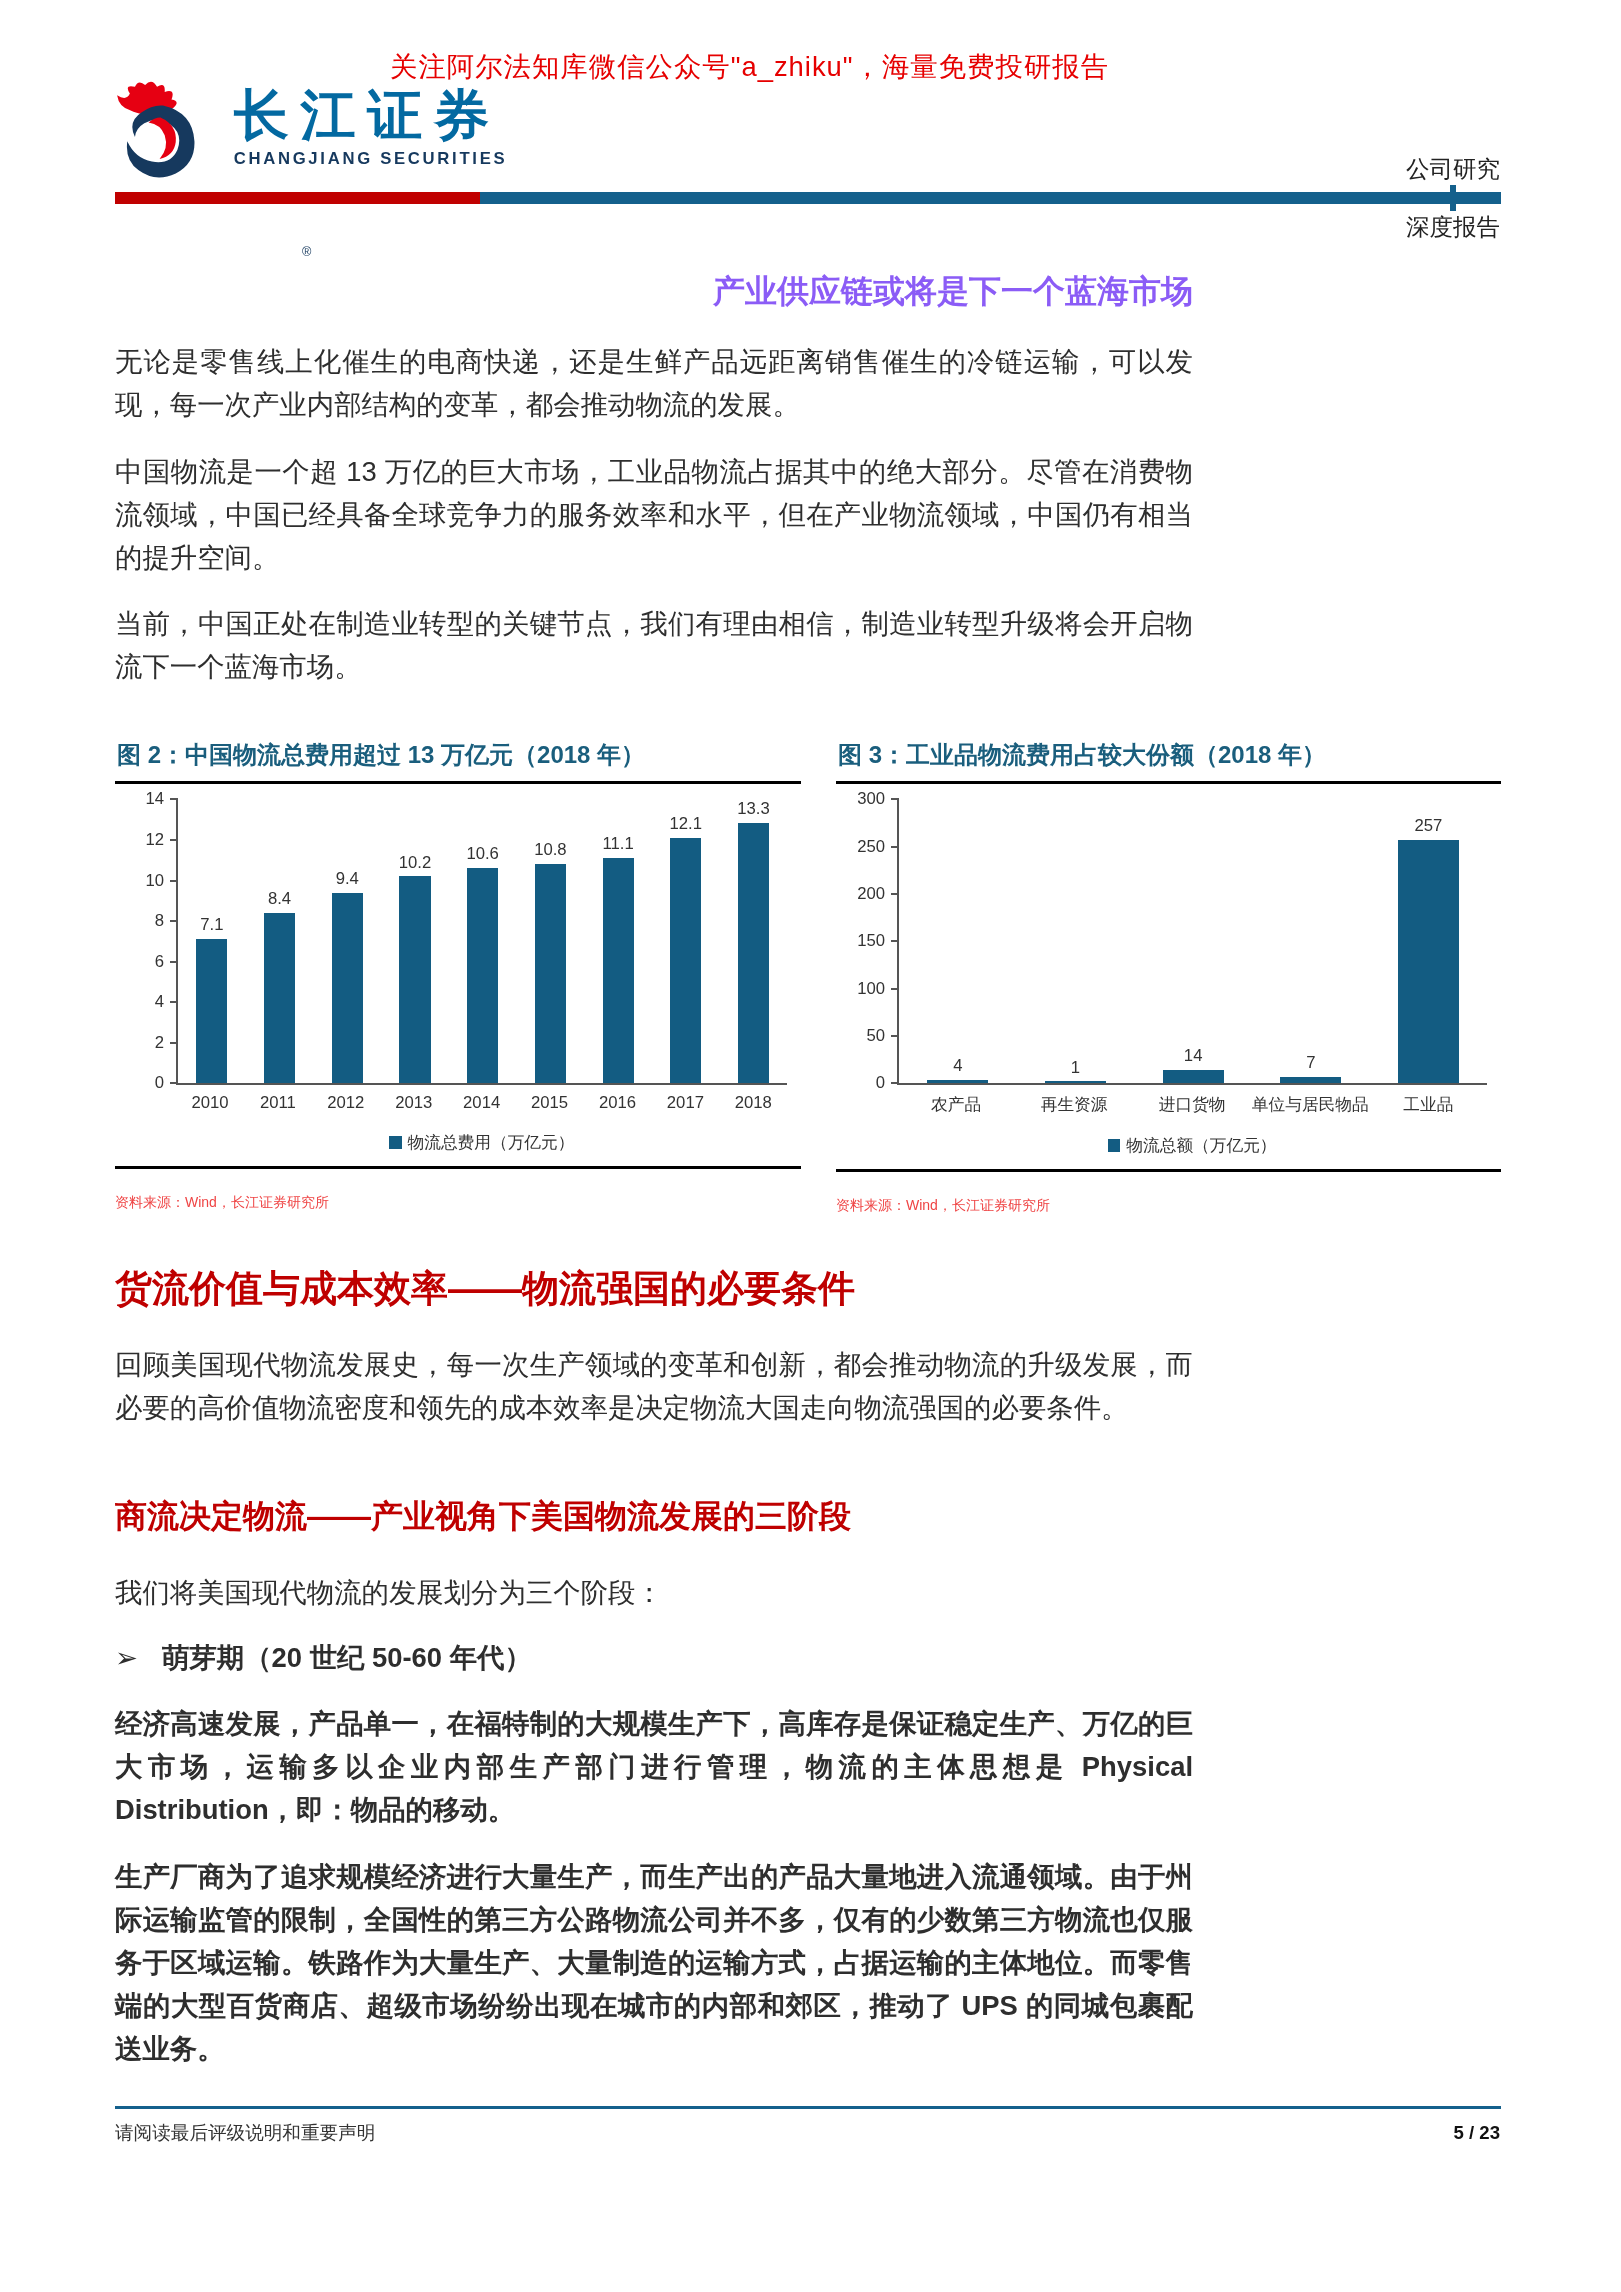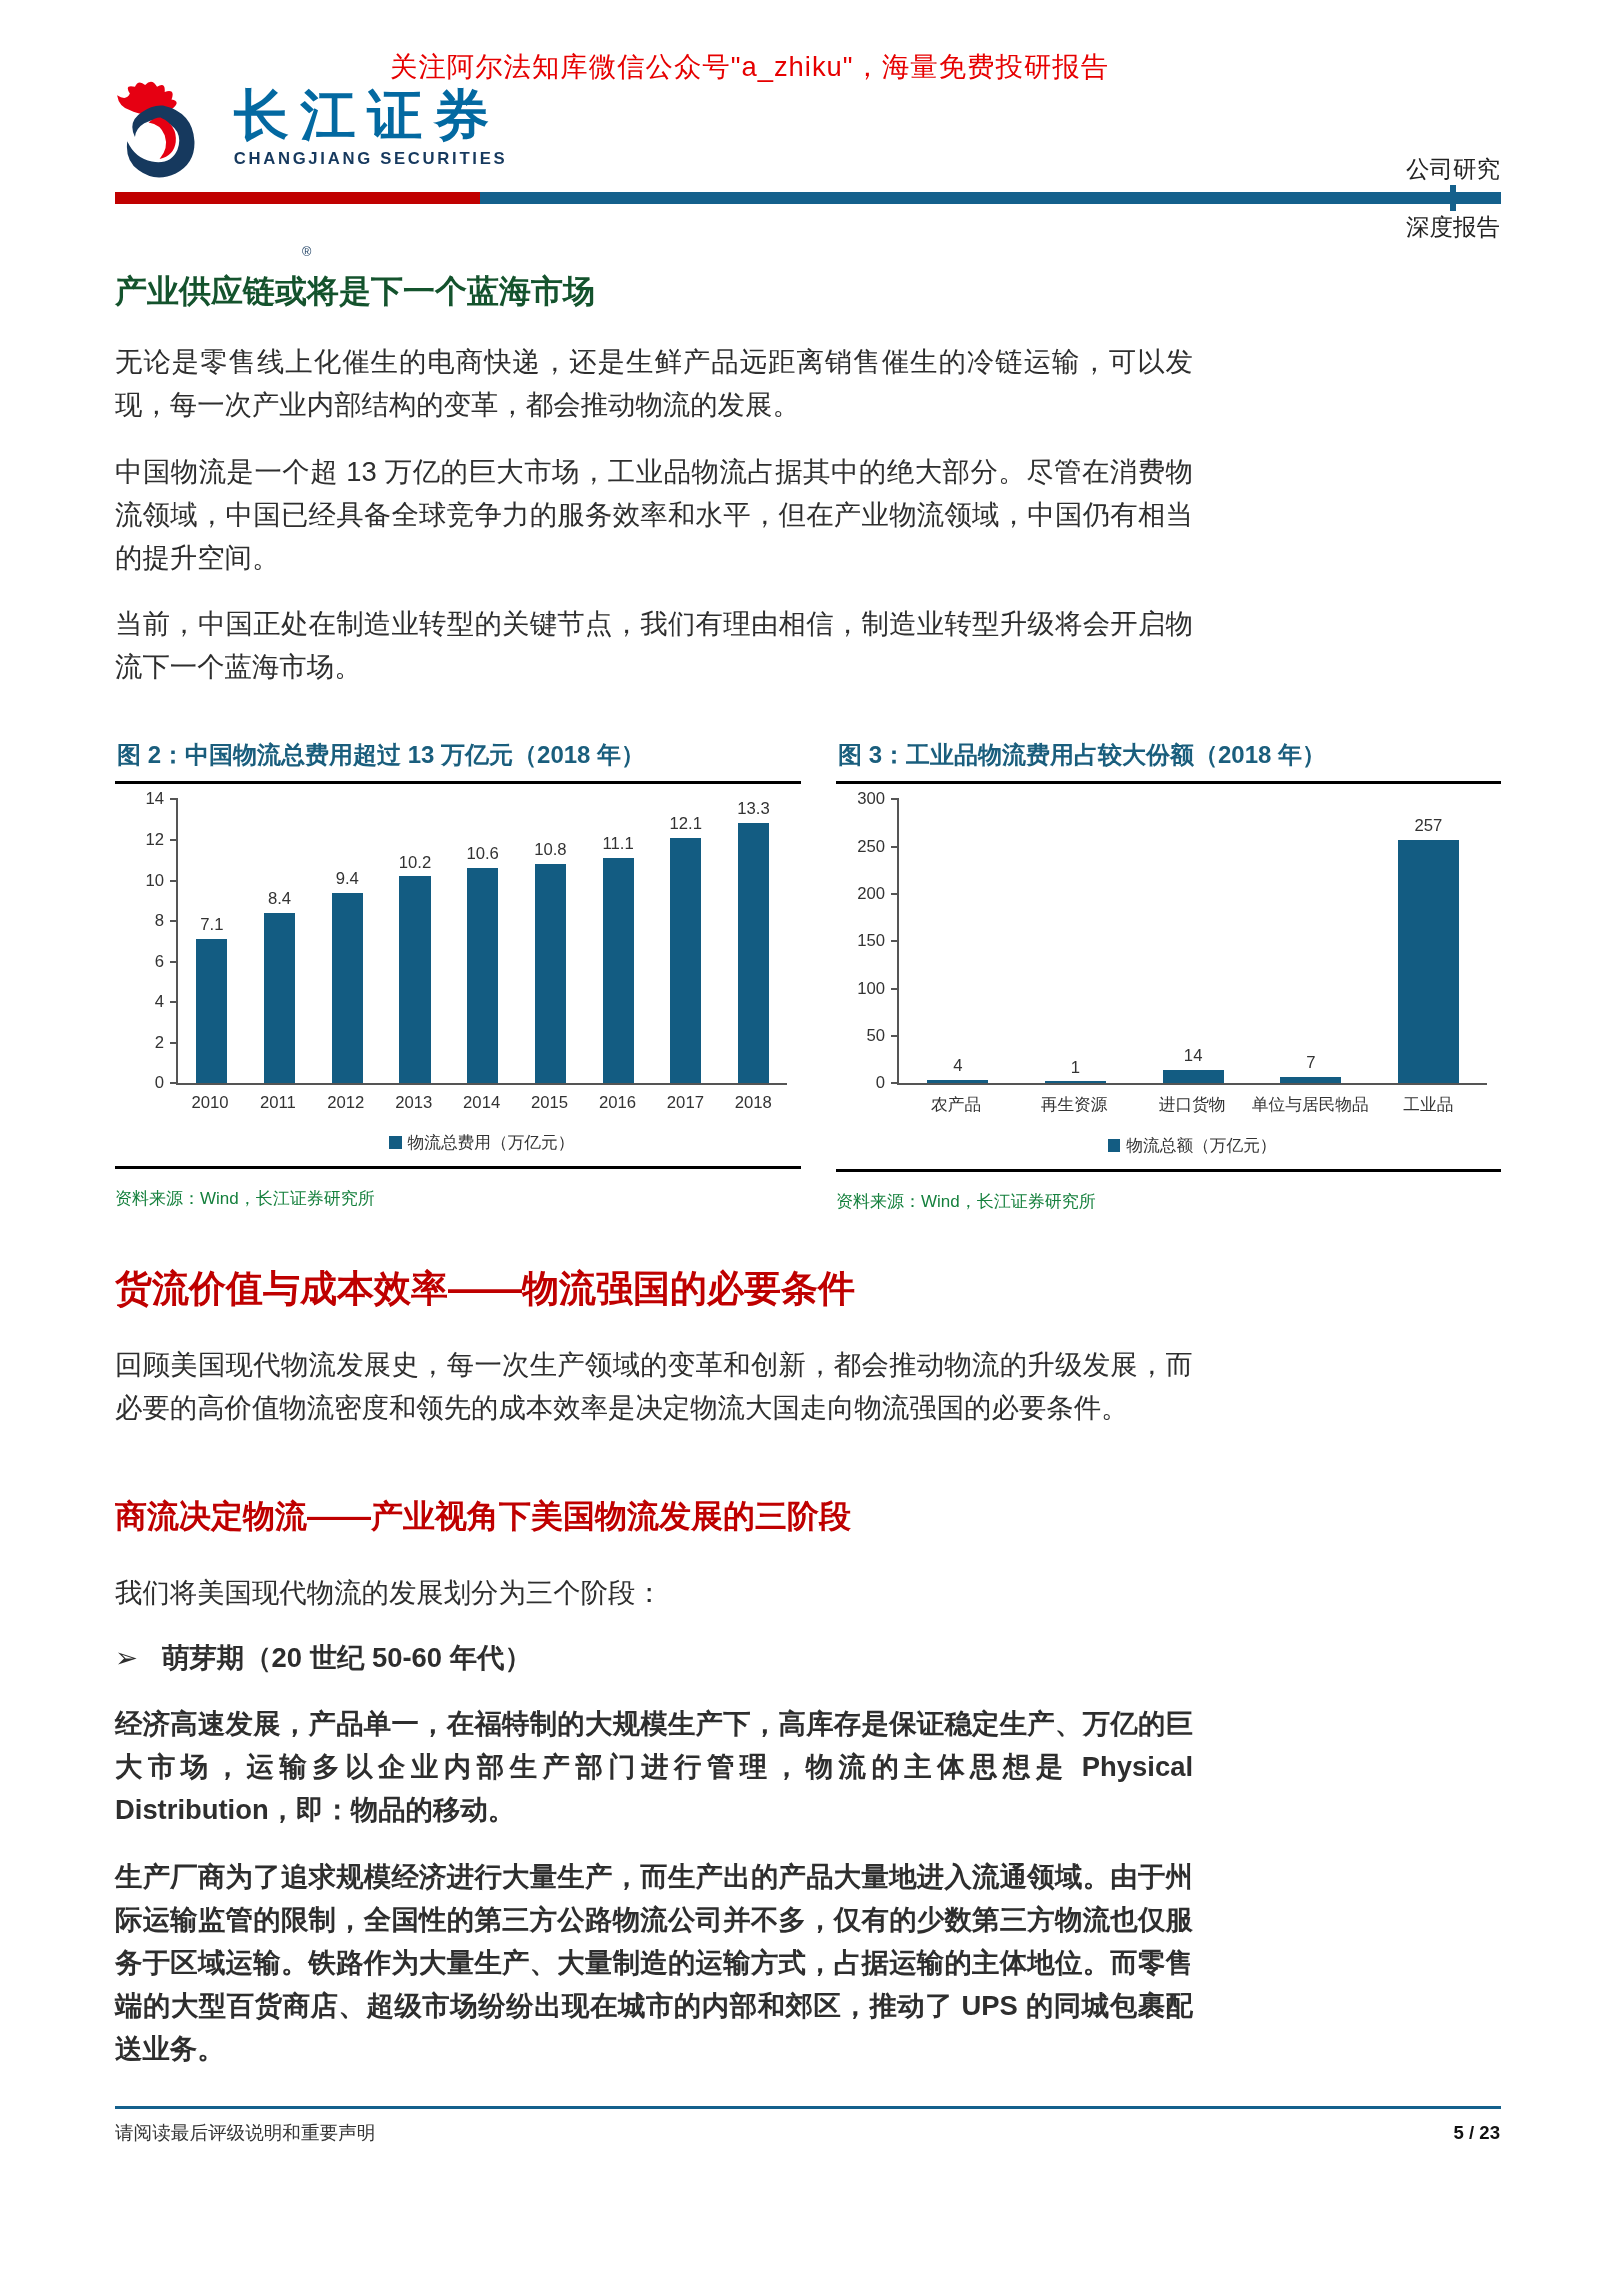--- a/index.html
+++ b/index.html
@@ -18,35 +18,35 @@
   .header-right{position:absolute;top:153px;right:121px;font-size:23.5px;color:#222;display:flex;align-items:center;flex-direction:column;}
   .cat-sep{display:inline-block;width:6.9px;height:25.5px;background:#14608c;margin:0 11.8px;}
   .header-divider{position:absolute;left:115px;top:192px;width:1386px;height:11.8px;display:flex;}
   .hd-red{width:365px;height:100%;background:#c00000;}
   .hd-blue{flex:1;height:100%;background:#14608c;}
   
   .textcol{position:absolute;left:115px;width:1078px;}
   .sec1{top:271px;}
   .sec2{top:1266px;}
   .sec3{top:1496px;}
-  h1.red{font-size:32px;font-weight:bold;color:#14532d;margin:0 0 29px 0;line-height:1.25;}
+  h1.red{font-size:32px;font-weight:bold;color:#8b5cf6;margin:0 0 29px 0;line-height:1.25;text-align:right;}
   h2.red{font-size:37px;font-weight:bold;color:#bf0000;margin:0 0 31px 0;line-height:1.25;}
   h3.red{font-size:32px;font-weight:bold;color:#bf0000;margin:0 0 35px 0;line-height:1.25;}
   .textcol p{font-size:27.4px;line-height:43px;margin:0 0 23.5px 0;text-align:justify;}
   .textcol p.bold{font-weight:bold;}
   .bullet-line{display:flex;font-size:27.4px;font-weight:bold;margin:5.9px 0 25.5px 0;line-height:39px;}
   .bullet-arrow{width:47px;flex:0 0 47px;}
   
   .figures{position:absolute;left:115px;top:737px;width:1386px;display:flex;gap:35px;}
   .figure{flex:1;}
   .figure.f0{flex:0 0 686px;}
   .fig-title{font-size:24px;font-weight:bold;color:#1a5e7d;padding:2px 0 9.8px 2px;}
   .fig-rule{height:2.9px;background:#000;}
   .fig-rule.bottom{margin-top:11.8px;}
-  .fig-source{font-size:17px;color:#15803d;padding-top:18px;}
+  .fig-source{font-size:14px;color:#ef4444;padding-top:25px;}
   .chart{padding:15.7px 13.7px 0 61px;}
   .plot{position:relative;height:284px;border-left:2px solid #555;border-bottom:2px solid #555;}
   .cols{display:flex;height:100%;align-items:flex-end;}
   .col{flex:1;display:flex;flex-direction:column;align-items:center;justify-content:flex-end;height:100%;}
   .val{font-size:16.7px;color:#333;margin-bottom:3.9px;flex:0 0 auto;}
   .bar{width:46%;background:#135c82;}
   .f1 .bar{width:52%;}
   .ytick{position:absolute;left:-57px;width:43px;text-align:right;font-size:16.7px;color:#333;transform:translateY(50%);}
   .ymark{position:absolute;left:-7.8px;width:7.8px;height:2px;background:#555;transform:translateY(1px);}
   .xlabels{display:flex;margin-top:7.8px;}

